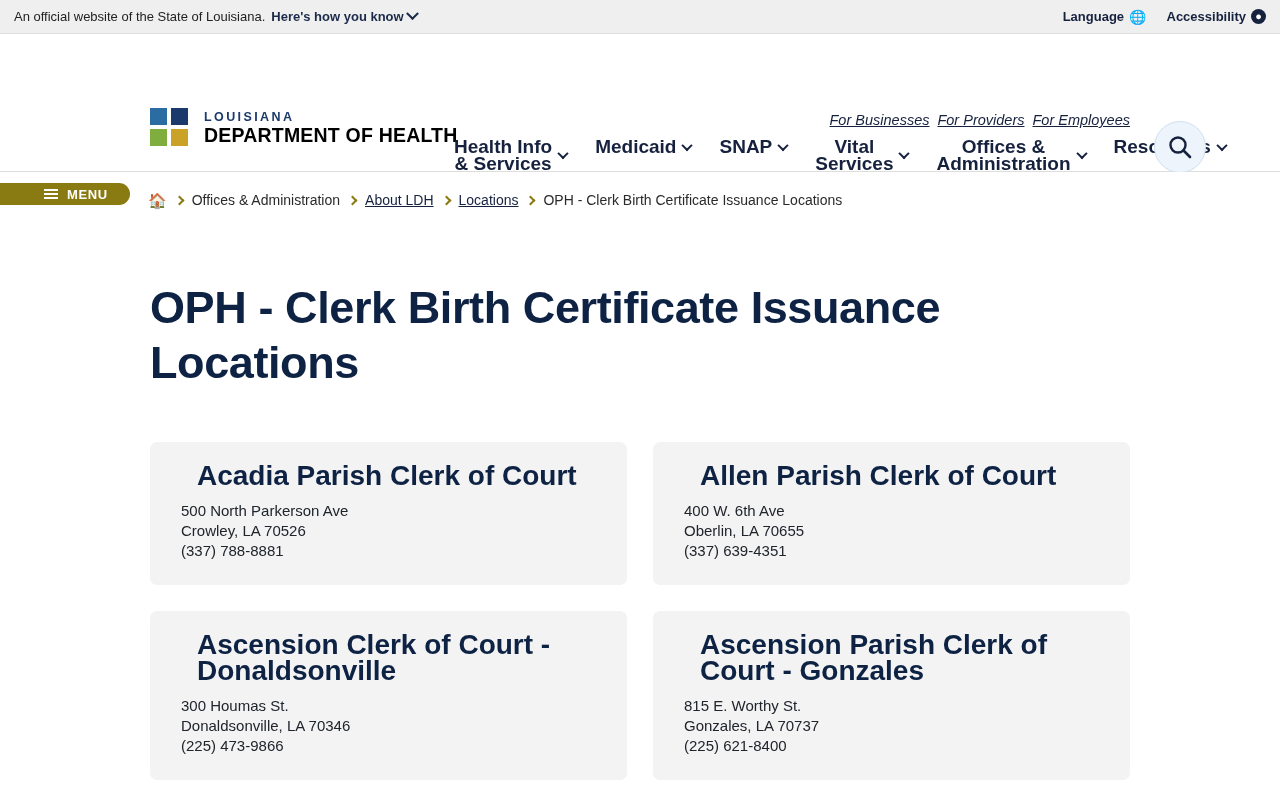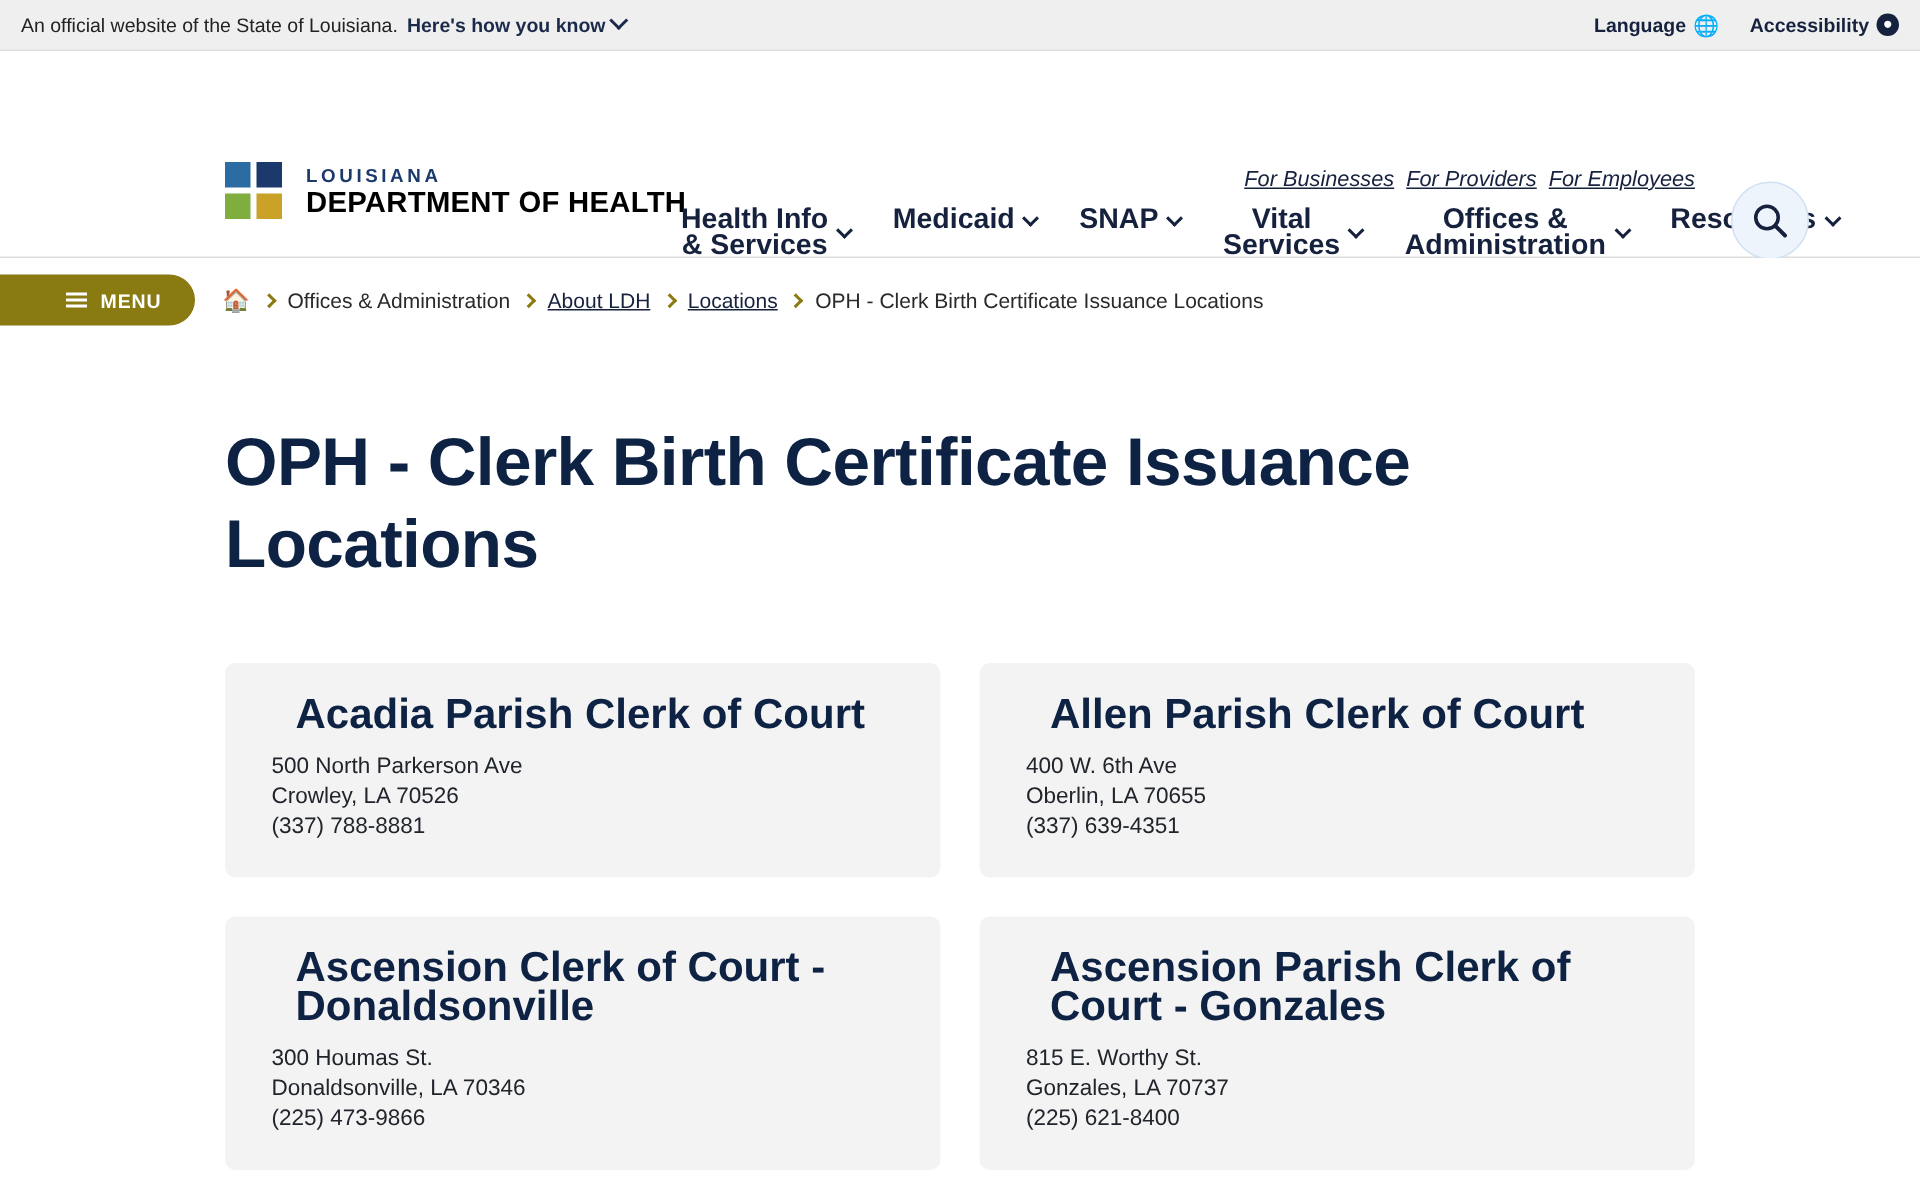--- a/index.html
+++ b/index.html
@@ -190,21 +190,21 @@
     height: 56px;
     position: relative;
     background: #fff;
     display: flex;
     align-items: center;
   }
   .menu-btn {
     position: absolute;
     left: 0;
     top: 0;
-    height: 34px;
+    height: 22px;
     margin-top: 11px;
     background: #8a7a12;
     color: #fff;
     display: flex;
     align-items: center;
     gap: 9px;
     padding: 0 22px 0 44px;
     font-size: 13px;
     font-weight: bold;
     letter-spacing: 0.6px;

